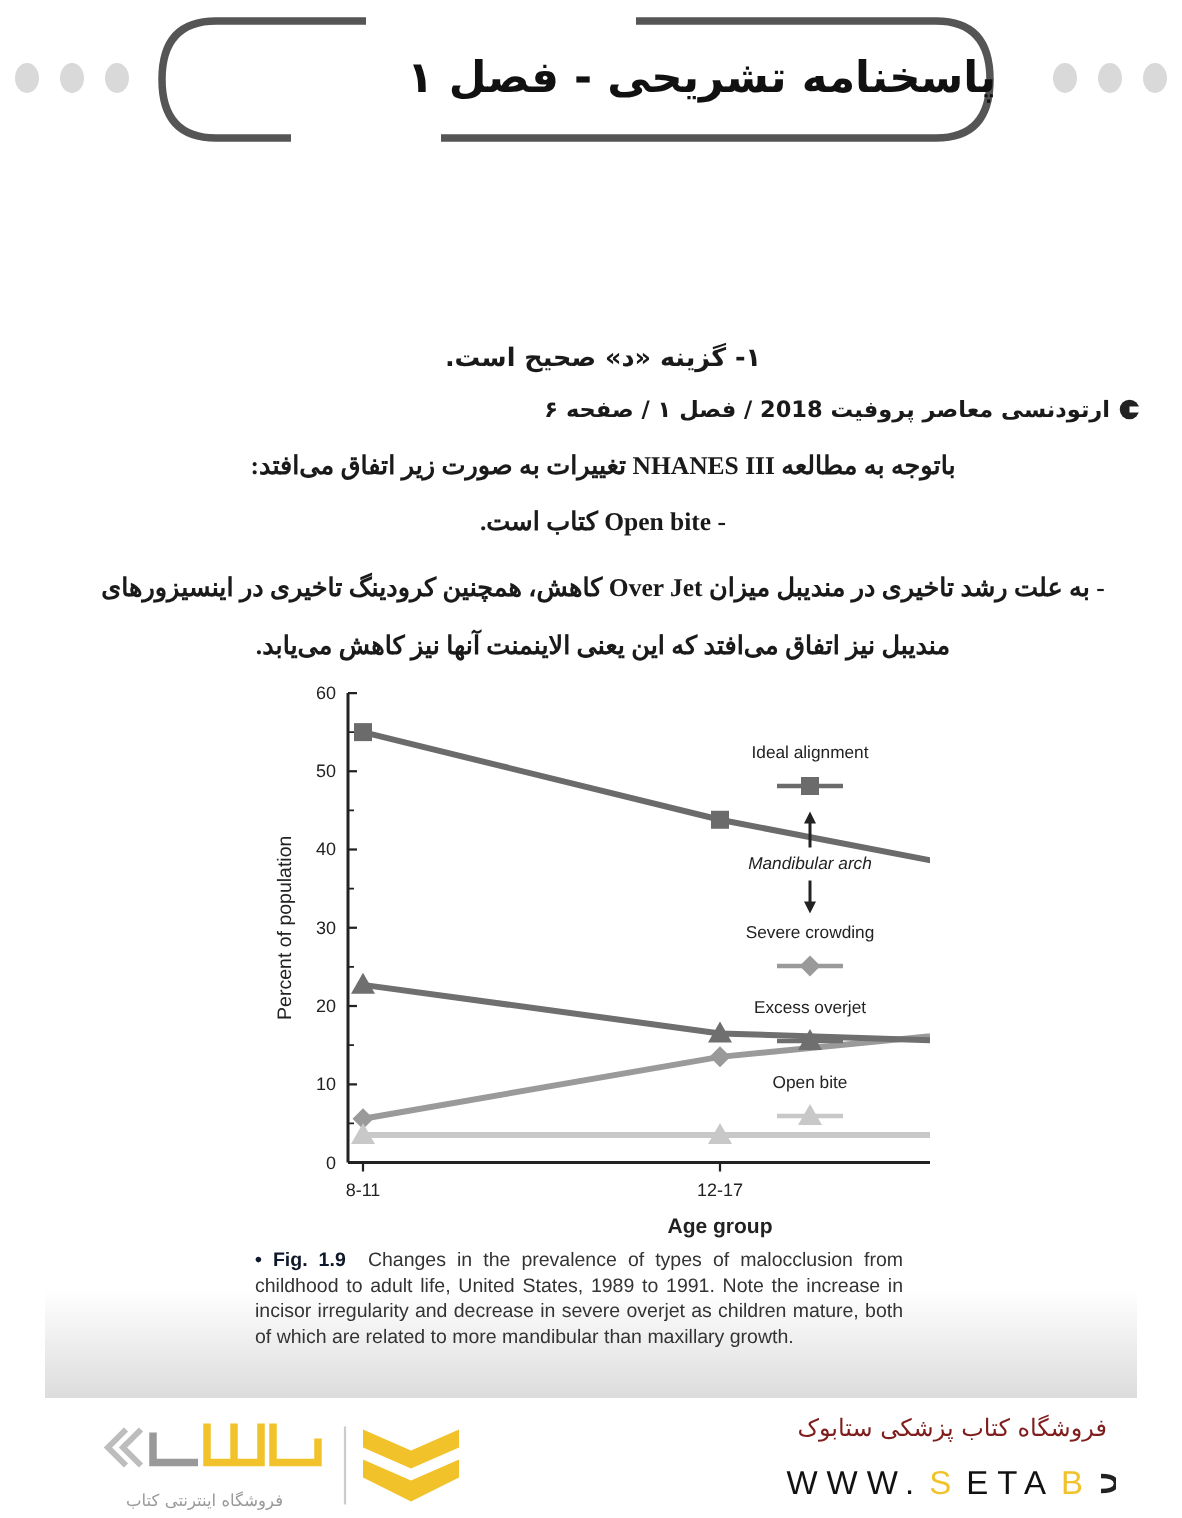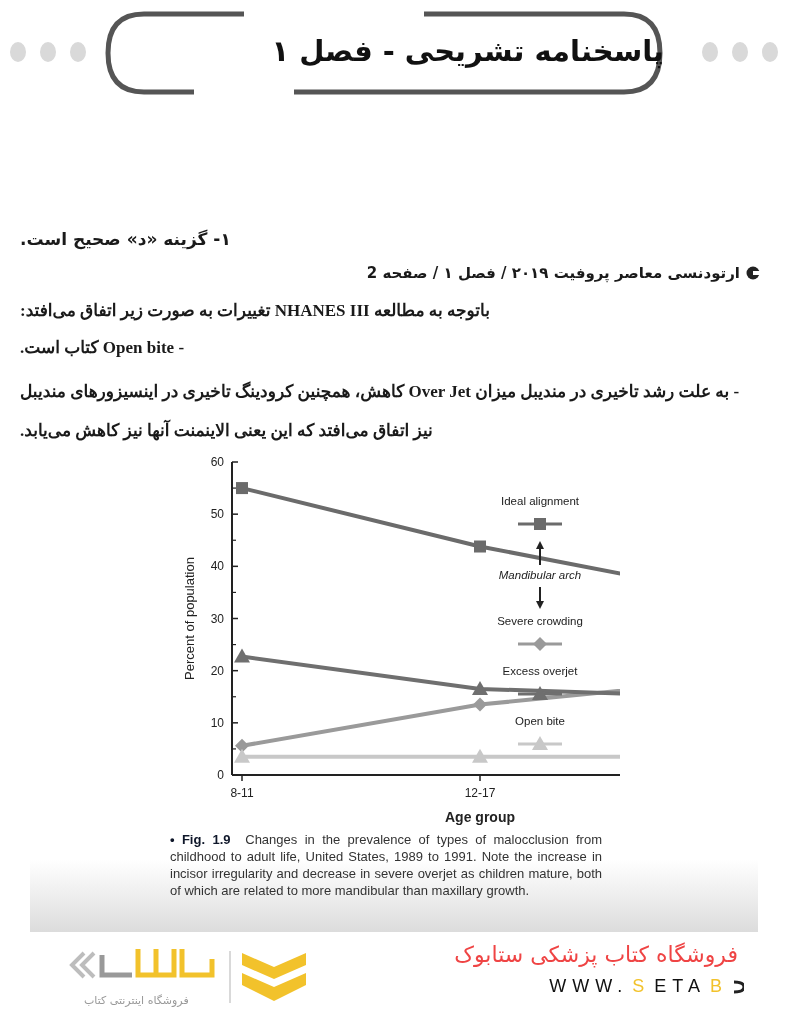--- a/index.html
+++ b/index.html
@@ -4,34 +4,34 @@
 <style>
   html, body { margin: 0; padding: 0; background: #ffffff; }
   body { width: 788px; height: 1012px; position: relative; overflow: hidden; font-family: "DejaVu Sans", sans-serif; color: #1a1a1a; }
   .dots { position: absolute; top: 42px; display: flex; gap: 14px; }
   .dots span { width: 16px; height: 20px; border-radius: 50%; background: #d9d9d9; display: block; }
   .dots.left { left: 10px; }
   .dots.right { right: 10px; }
   .title-frame { position: absolute; left: 104px; top: 10px; width: 560px; height: 86px; }
   .title-frame svg { position: absolute; left: 0; top: 0; }
   .title-text { position: absolute; left: 0; right: 0; top: 24px; font-size: 29px; font-weight: bold; direction: rtl; color: #111; }
-  .rtl { direction: rtl; text-align: left; position: absolute; right: 28px; left: 20px; }
+  .rtl { direction: rtl; text-align: center; position: absolute; right: 28px; left: 44px; }
   .q-line { top: 229px; font-size: 17px; font-weight: bold; }
   .ref-line { top: 264px; font-size: 15px; font-weight: bold; display: flex; flex-direction: row; align-items: center; gap: 6px; }
   .ref-icon { width: 14px; height: 14px; display: inline-block; }
   .body-line { font-family: "Liberation Serif", serif; font-size: 17px; color: #1a1a1a; font-weight: bold; }
   .l1 { top: 300px; }
   .l2 { top: 337px; }
   .l3 { top: 372px; line-height: 39px; }
   .chart-wrap { position: absolute; left: 160px; top: 445px; width: 460px; height: 400px; }
   .caption { position: absolute; left: 170px; top: 831px; width: 432px; font-family: "Liberation Sans", sans-serif; font-size: 13px; line-height: 17px; color: #333; text-align: justify; }
   .caption b { color: #0f172a; }
   .fade { position: absolute; left: 30px; right: 30px; top: 860px; height: 72px; background: linear-gradient(#ffffff, #dcdcdc); }
-  .footer-shop { position: absolute; right: 50px; top: 942px; font-size: 22px; direction: rtl; color: #ef4444; margin-left: 37px; }
-  .footer-url { position: absolute; right: 44px; top: 976px; font-family: "Liberation Sans", sans-serif; font-size: 18px; letter-spacing: 6px; color: #111; display: flex; align-items: center; gap: 4px; }
+  .footer-shop { position: absolute; right: 50px; top: 942px; font-size: 16px; direction: rtl; color: #7f1d1d; margin-left: 37px; }
+  .footer-url { position: absolute; right: 44px; top: 976px; font-family: "Liberation Sans", sans-serif; font-size: 22px; letter-spacing: 6px; color: #111; display: flex; align-items: center; gap: 4px; }
   .footer-url .hl { color: #f2c22b; }
   .url-icon { width: 10px; height: 14px; display: inline-block; margin-left: 2px; }
   .logo { position: absolute; left: 62px; top: 945px; width: 260px; height: 64px; }
   .logo-sub { position: absolute; left: 84px; top: 994px; font-size: 11px; color: #999; direction: rtl; }
 </style>
 </head>
 <body>
 
 <div class="dots left">
     <span></span>
@@ -50,21 +50,21 @@
   </svg>
   <div class="title-text">پاسخنامه تشریحی - فصل ۱</div>
 </div>
 
 <div class="rtl q-line">۱- گزینه «د» صحیح است.</div>
 <div class="rtl ref-line">
   <svg class="ref-icon" viewBox="0 0 14 14">
     <circle cx="7" cy="7" r="6.5" fill="#222"></circle>
     <rect x="7" y="5" width="7" height="4" fill="#fff"></rect>
   </svg>
-  <span>ارتودنسی معاصر پروفیت ۲۰۱۹ / فصل ۱ / صفحه 2</span>
+  <span>ارتودنسی معاصر پروفیت 2018 / فصل ۱ / صفحه ۶</span>
 </div>
 <div class="rtl body-line l1">باتوجه به مطالعه NHANES III تغییرات به صورت زیر اتفاق می‌افتد:</div>
 <div class="rtl body-line l2">- Open bite کتاب است.</div>
 <div class="rtl body-line l3">- به علت رشد تاخیری در مندیبل میزان Over Jet کاهش، همچنین کرودینگ تاخیری در اینسیزورهای مندیبل نیز اتفاق می‌افتد که این یعنی الاینمنت آنها نیز کاهش می‌یابد.</div>
 
 <div class="chart-wrap">
   <svg id="chart" width="460" height="400">
       <line x1="72" y1="17" x2="72" y2="330" stroke="#222" stroke-width="2"></line>
       <line x1="72" y1="330" x2="562" y2="330" stroke="#222" stroke-width="2"></line>
       <line x1="72" y1="330" x2="78" y2="330" stroke="#222" stroke-width="1.5"></line>

